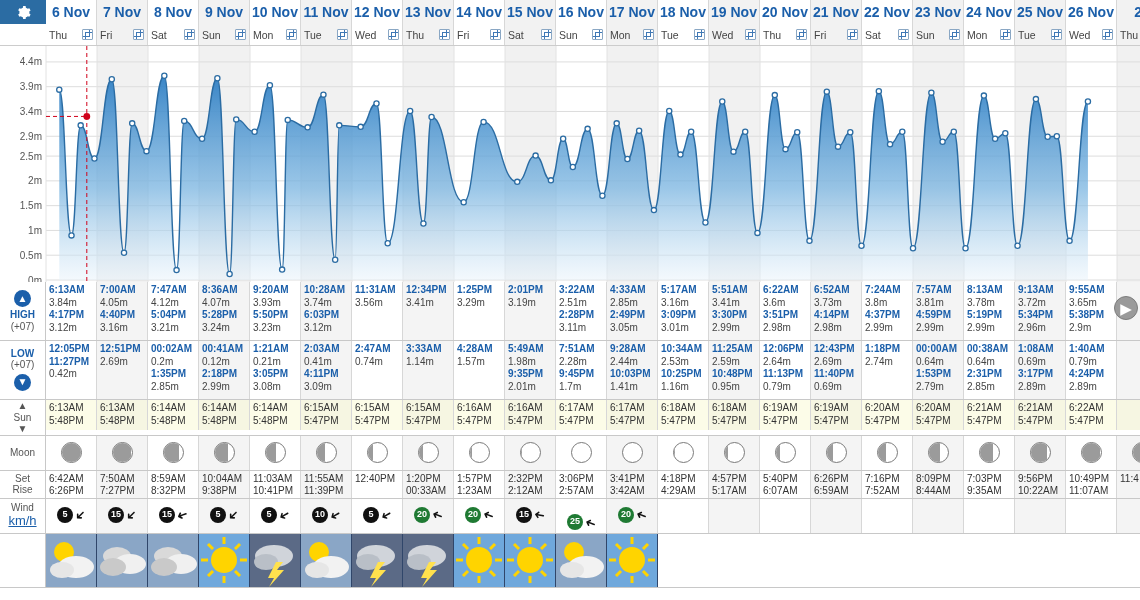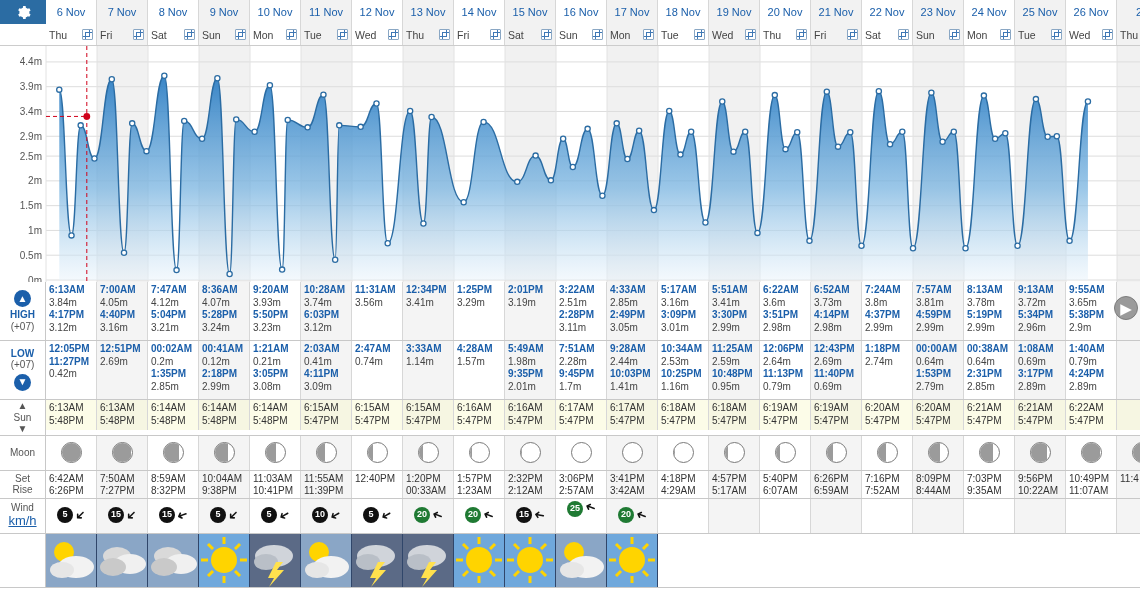--- a/index.html
+++ b/index.html
@@ -15,21 +15,21 @@
   .topbar { display:flex; height:24px; background:#fff; border-bottom:1px solid #ccc; }
   .gear-cell {
     width:46px; min-width:46px; height:24px; background:#2b6ca3;
     display:flex; align-items:center; justify-content:center;
   }
   .gear-cell svg { width:15px; height:15px; fill:#fff; }
   .date-strip { display:flex; flex:1; }
   .date-cell {
     width:51px; min-width:51px; height:24px; border-right:1px solid #d7d7d7;
     display:flex; align-items:center; justify-content:center;
-    color:#1b5faa; font-weight:normal; font-size:11px; background:#fff;
+    color:#1b5faa; font-weight:bold; font-size:14px; background:#fff;
   }
   .date-cell.alt { background:#f2f2f2; }
 
   
   .dowbar { display:flex; height:22px; border-bottom:1px solid #ccc; }
   .dow-label { width:46px; min-width:46px; background:#fff; }
   .dow-strip { display:flex; flex:1; }
   .dow-cell {
     width:51px; min-width:51px; height:21px; border-right:1px solid #d7d7d7;
     display:flex; align-items:center; justify-content:space-between;
@@ -1017,21 +1017,21 @@
           <span class="wind-arrow" style="display:inline-block;transform:rotate(200deg);">➜</span>
         </div>
         <div class="cell" style="display:flex;align-items:center;justify-content:center;gap:2px;">
           <span class="wind-badge" style="background:#1f7a33">20</span>
           <span class="wind-arrow" style="display:inline-block;transform:rotate(200deg);">➜</span>
         </div>
         <div class="cell alt" style="display:flex;align-items:center;justify-content:center;gap:2px;">
           <span class="wind-badge" style="background:#111111">15</span>
           <span class="wind-arrow" style="display:inline-block;transform:rotate(190deg);">➜</span>
         </div>
-        <div class="cell" style="display:flex;align-items:flex-start;justify-content:center;gap:2px;">
+        <div class="cell" style="display:flex;align-items:flex-end;justify-content:center;gap:2px;">
           <span class="wind-badge" style="background:#1f7a33">25</span>
           <span class="wind-arrow" style="display:inline-block;transform:rotate(200deg);">➜</span>
         </div>
         <div class="cell alt" style="display:flex;align-items:center;justify-content:center;gap:2px;">
           <span class="wind-badge" style="background:#1f7a33">20</span>
           <span class="wind-arrow" style="display:inline-block;transform:rotate(200deg);">➜</span>
         </div>
         <div class="cell" style="display:flex;align-items:center;justify-content:center;gap:2px;"></div>
         <div class="cell alt" style="display:flex;align-items:center;justify-content:center;gap:2px;"></div>
         <div class="cell" style="display:flex;align-items:center;justify-content:center;gap:2px;"></div>

